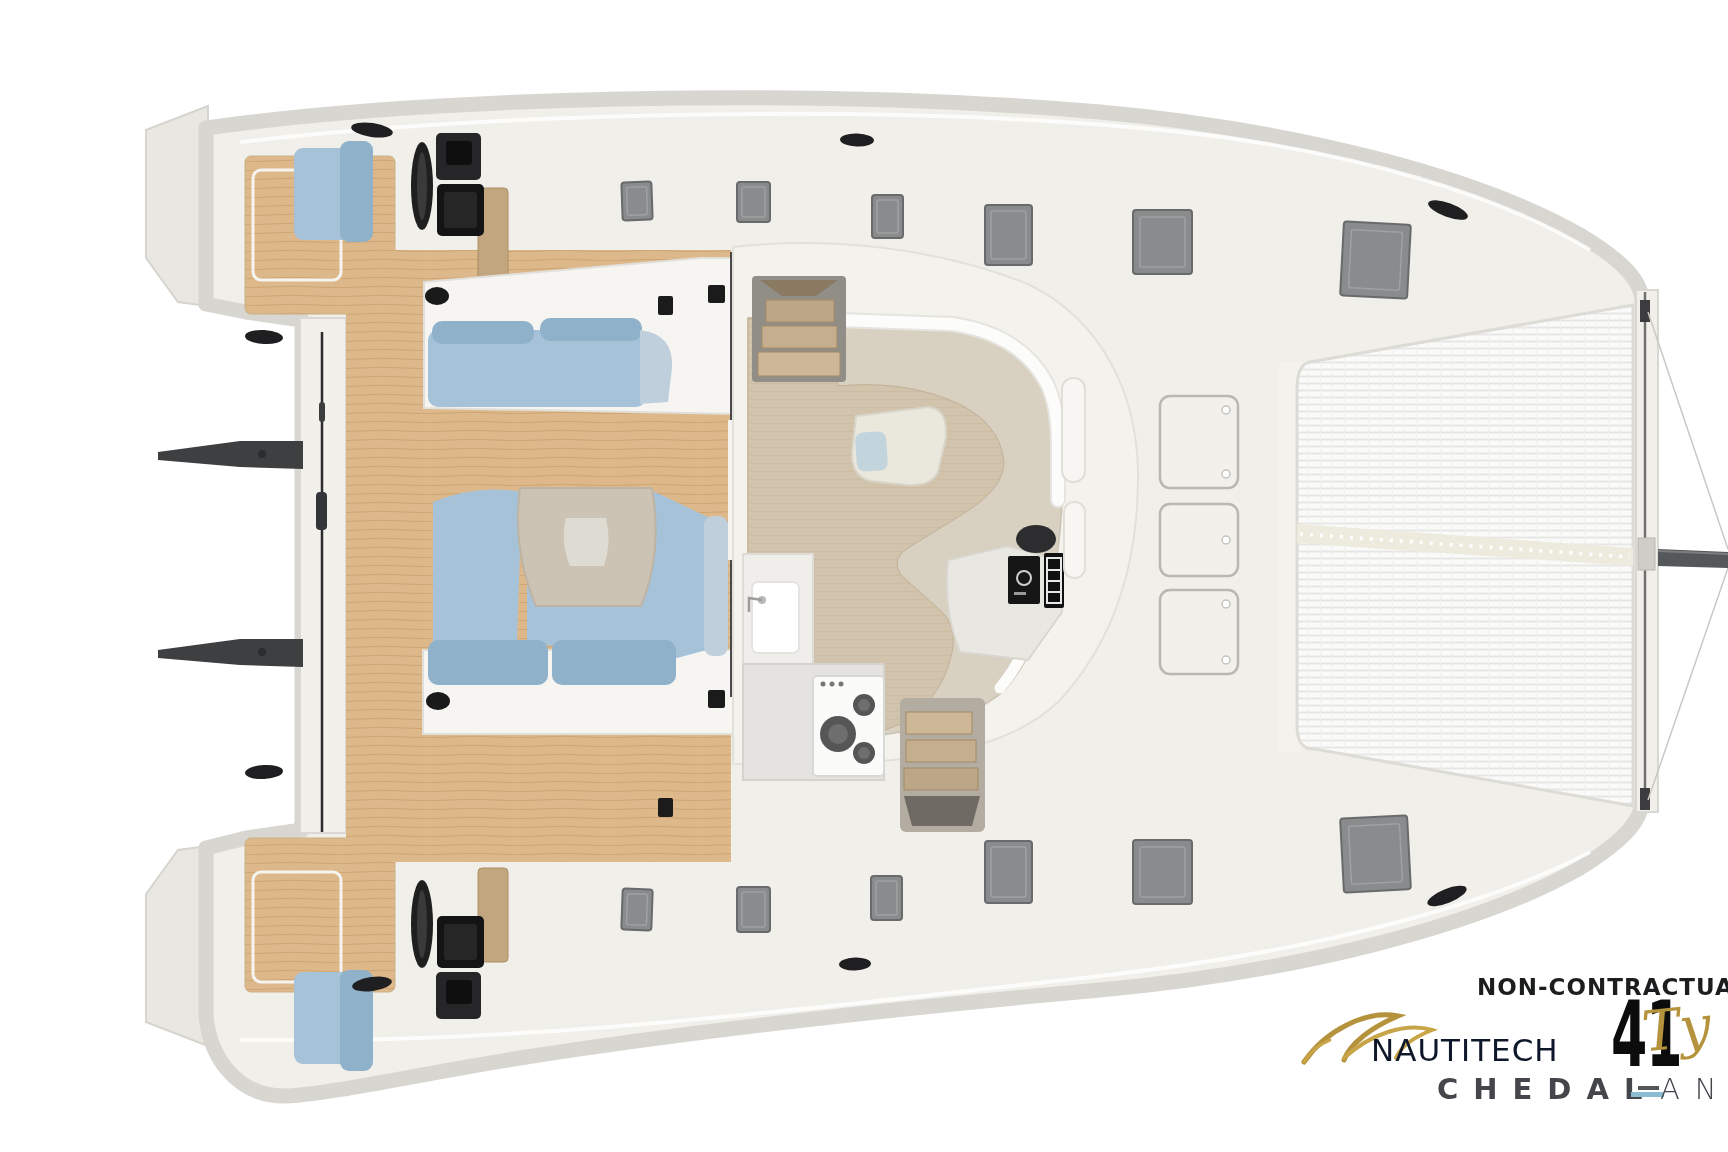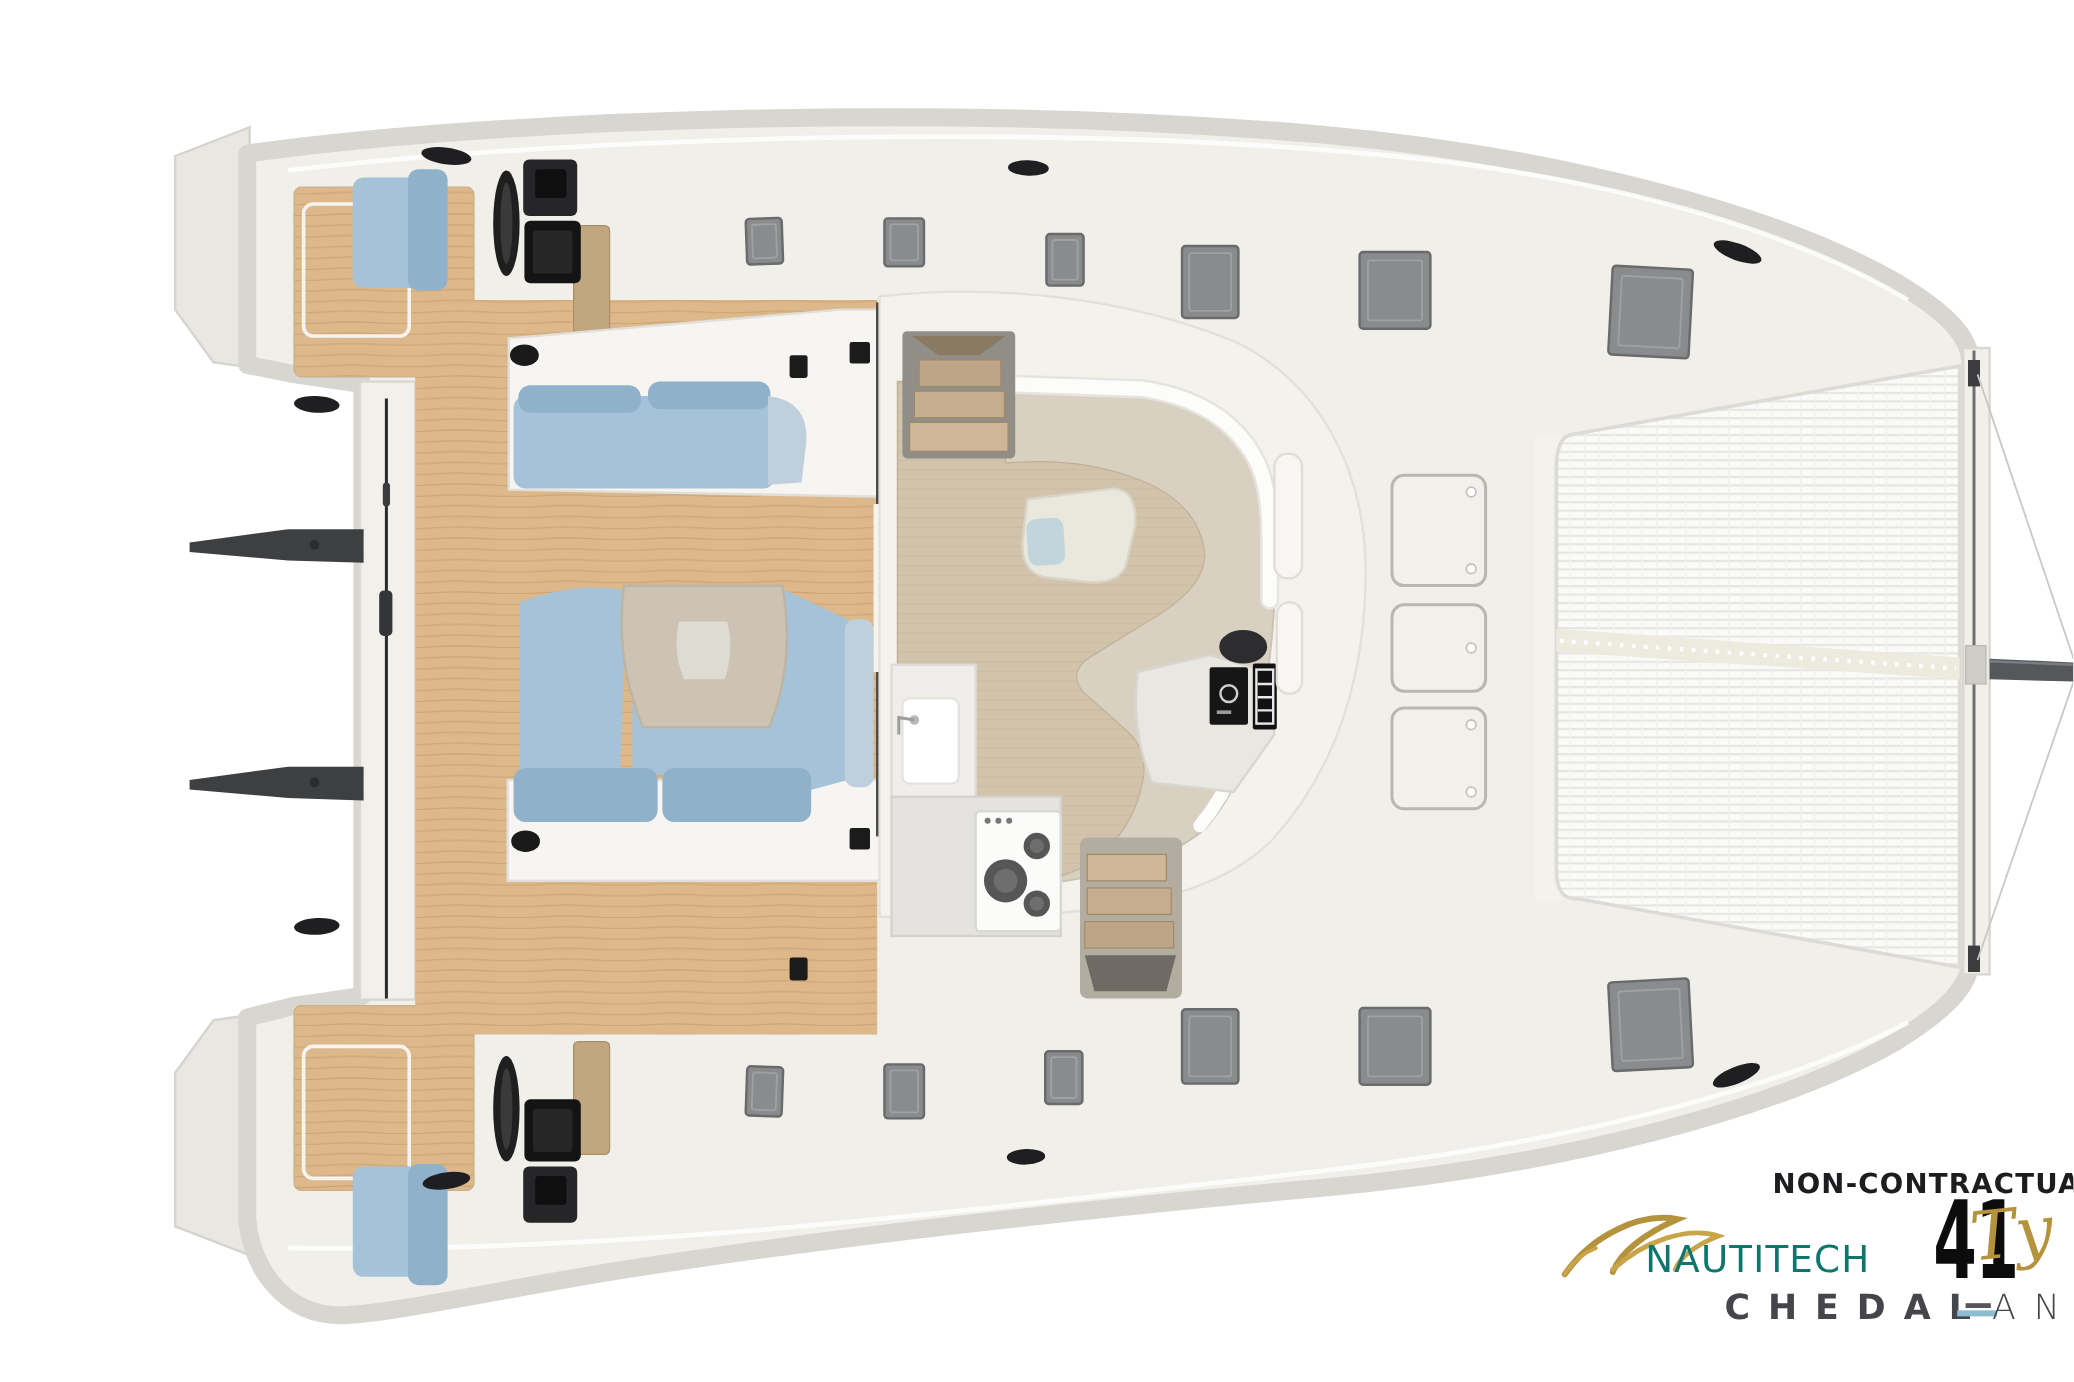--- a/index.html
+++ b/index.html
@@ -2,21 +2,21 @@
 <html style="--white: #ffffff; --deck: #f1efe9; --band: #d8d6d0; --deckline: #e3e1db; --teak: #dcb88a; --teakline: #c19058; --cushion: #a6c2d8; --cushion_dark: #8fb2ca; --cushion_pale: #bfd0dc; --sofabase: #f6f5f2; --cockpit_table: #ccc3b4; --cockpit_table_inset: #dedcd2; --floor: #d2c3ac; --floorline: #c0ae94; --settee: #d8d1c2; --cap_white: #fcfcfb; --saloon_table: #eae7dd; --saloon_table_inset: #c2d5dd; --counter: #efeeea; --counter_gray: #e4e3df; --stove: #fbfbfa; --burner: #565656; --wood: #c2a67f; --wood_dark: #a38a66; --stepgray: #918e88; --hatch: #898b8d; --hatch_edge: #686a6c; --hatch_inner: #9fa1a3; --black: #1f1f21; --helm: #262628; --tramp: #fafaf9; --tramp_line: #e5e5e3; --tramp_strip: #edeade; --beam: #f1efe9; --beam_line: #707072; --pole: #55585b; --gold: #b5923c; --gold_light: #c9a54a; --ink: #1c1d1f; --designer: #45464c; --dash_blue: #8cbcd2;"><head>
 <meta charset="utf-8">
 <style>
   html,body{margin:0;padding:0;width:1728px;height:1152px;overflow:hidden;background:#fff;
             font-family:"DejaVu Sans","Liberation Sans",sans-serif;}
   #stage{position:relative;width:1728px;height:1152px;overflow:hidden;background:var(--white,#fff);}
   svg{position:absolute;left:0;top:0;}
   .logo{position:absolute;left:0;top:0;width:1728px;height:1152px;pointer-events:none;}
   .logo>*{position:absolute;white-space:nowrap;}
   .disclaimer{left:1477px;top:974px;font-size:23px;font-weight:bold;letter-spacing:1px;color:var(--ink,#1c1d1f);}
-  .brand{left:1371px;top:1032px;font-size:31px;letter-spacing:1px;color:#0f766e;text-align:center;}
+  .brand{left:1371px;top:1032px;font-size:31px;letter-spacing:1px;color:#0f172a;text-align:center;}
   .model{left:1611px;top:990px;font-size:90px;font-weight:bold;line-height:1;color:#0c0c0d;
          transform:scaleX(.58);transform-origin:left top;letter-spacing:-2px;}
   .model-script{left:1642px;top:996px;font-family:"DejaVu Serif","Liberation Serif",serif;
          font-style:italic;font-size:56px;color:var(--gold,#b5923c);transform:rotate(-6deg);}
   .designer-left{left:1437px;top:1072px;font-size:29px;letter-spacing:15px;font-weight:700;color:var(--designer,#45464c);}
   .designer-right{left:1660px;top:1072px;font-size:29px;letter-spacing:15px;font-weight:300;color:var(--designer,#45464c);}
   .designer-dash-dark{left:1638px;top:1086px;width:21px;height:4px;background:#55565a;}
   .designer-dash-blue{left:1631px;top:1092px;width:33px;height:5px;background:var(--dash_blue,#8cbcd2);}
   .swoosh{left:1300px;top:996px;}
 </style>

